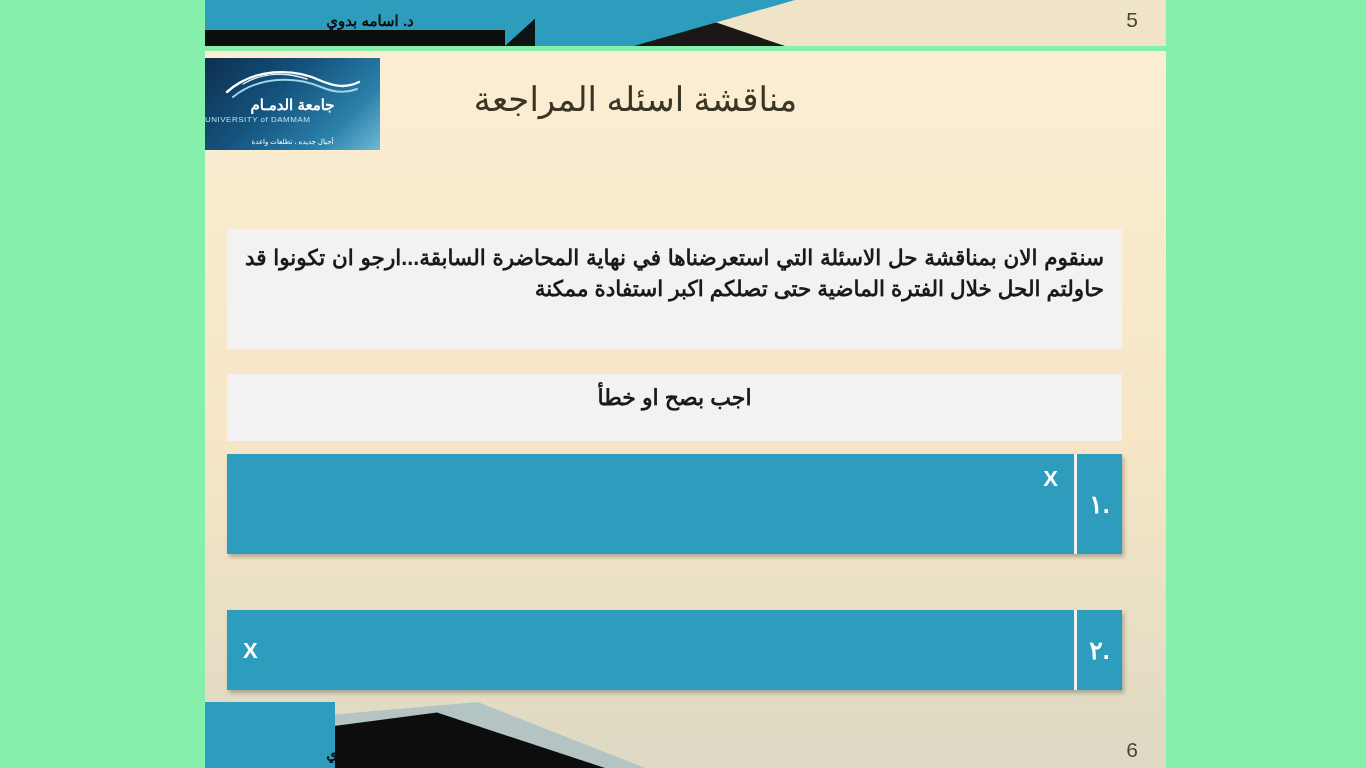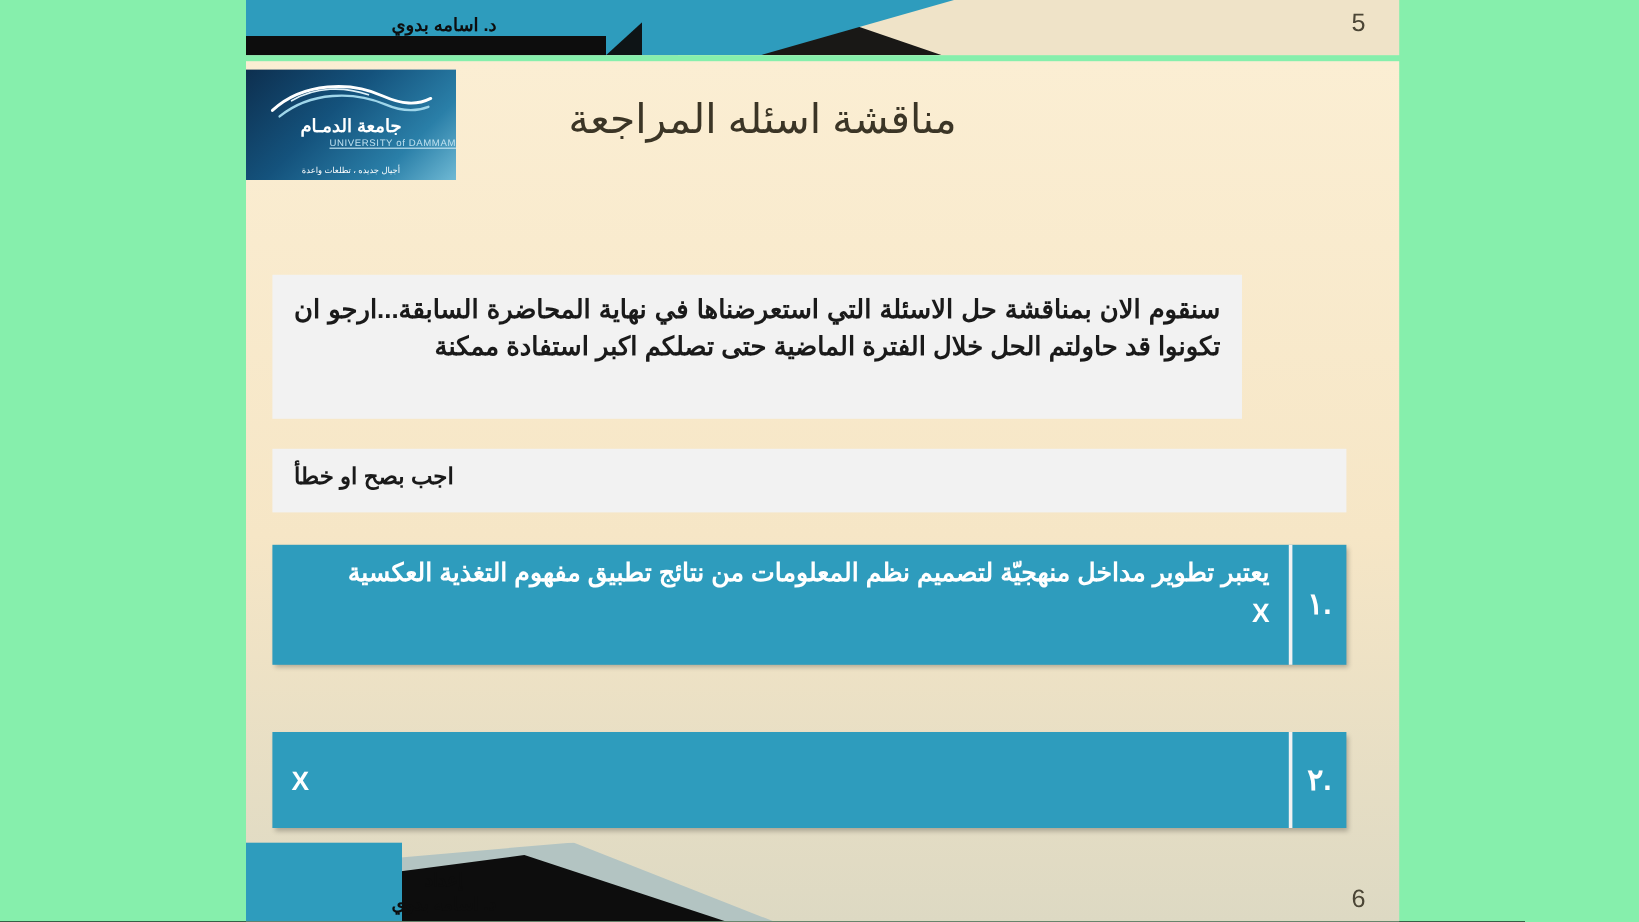--- a/index.html
+++ b/index.html
@@ -69,21 +69,21 @@
   .logo .swoosh {
     position: absolute; left: 18px; top: 8px; width: 140px; height: 34px;
   }
   .logo .ar {
     position: absolute; left: 0; right: 0; top: 38px;
     text-align: center; color: #ffffff; font-size: 15px; font-weight: bold;
     letter-spacing: 1px;
   }
   .logo .en {
     position: absolute; left: 0; right: 0; top: 57px;
-    text-align: right; color: #bfe1f0; font-size: 8px; letter-spacing: .5px; text-decoration: underline;
+    text-align: left; color: #bfe1f0; font-size: 8px; letter-spacing: .5px;
   }
   .logo .tag {
     position: absolute; left: 0; right: 0; bottom: 4px;
     text-align: center; color: #ffffff; font-size: 7px;
   }
 
   
   .slide-title {
     position: absolute; left: 0; right: 0; top: 28px;
     text-align: center;
@@ -92,31 +92,31 @@
     padding-right: 100px;
   }
 
   
   .box {
     position: absolute;
     background: #f2f2f2;
     color: #1a1a1a;
   }
   .intro-box {
-    left: 22px; top: 178px; width: 808px; min-height: 120px;
+    left: 22px; top: 178px; width: 895px; min-height: 120px;
     padding: 14px 18px 16px 18px;
     font-size: 21.5px; font-weight: bold; line-height: 1.45;
     text-align: justify;
     text-align-last: right;
   }
   .tf-box {
-    left: 22px; top: 323px; width: 895px; height: 53px;
+    left: 22px; top: 323px; width: 895px; height: 67px;
     padding: 11px 18px;
-    font-size: 19px; font-weight: bold;
-    text-align: left;
+    font-size: 22px; font-weight: bold;
+    text-align: center;
   }
 
   
   .qrow {
     position: absolute;
     display: flex; flex-direction: row;
     left: 22px; width: 895px;
     background: #2e9cbd;
     color: #ffffff;
     box-shadow: 2px 3px 4px rgba(0,0,0,.25);
@@ -215,21 +215,20 @@
 
     <div class="slide-title">مناقشة اسئله المراجعة</div>
 
     <div class="box intro-box">سنقوم الان بمناقشة حل الاسئلة التي استعرضناها في نهاية المحاضرة السابقة...ارجو ان تكونوا قد حاولتم الحل خلال الفترة الماضية حتى تصلكم اكبر استفادة ممكنة</div>
 
     <div class="box tf-box">اجب بصح او خطأ</div>
 
     <div class="qrow q1">
       <div class="qnum">١.</div>
       <div class="qbody">
-        <div>يعتبر تطوير مداخل منهجيّة لتصميم نظم المعلومات من نتائج تطبيق مفهوم التغذية العكسية</div>
         <div class="ans-line">
           <span class="ans-mark">X</span>
         </div>
       </div>
     </div>
 
     <div class="qrow q2">
       <div class="qnum">٢.</div>
       <div class="qbody">
         <span class="ans-mark">X</span>

